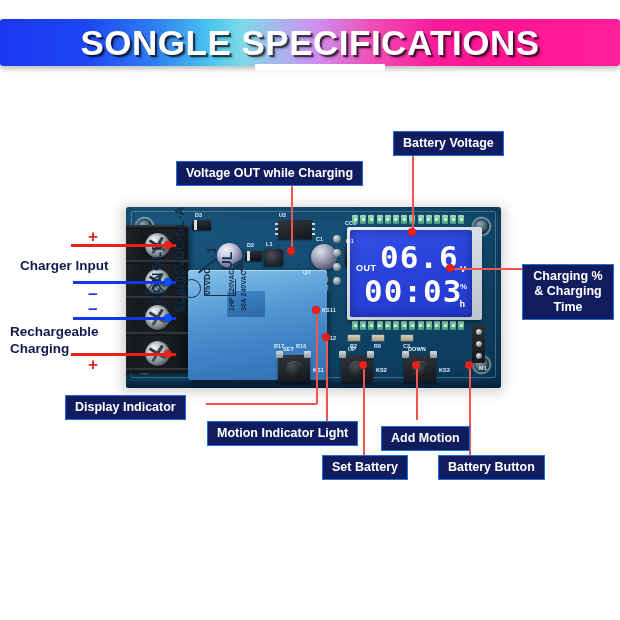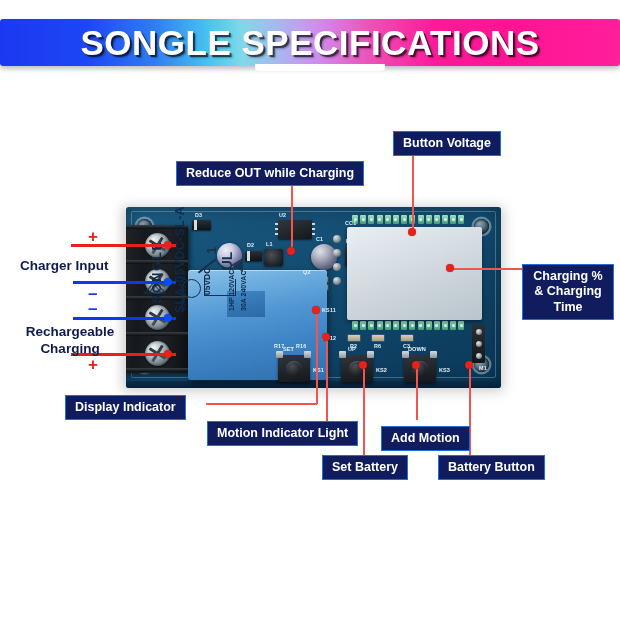--- a/index.html
+++ b/index.html
@@ -61,21 +61,20 @@
     z-index:40;
   }
   .lbl.multi{white-space:normal;text-align:center;}
   .plain{
     position:absolute;
     color:#111a4e;
     font-size:13.5px;font-weight:bold;
     white-space:nowrap;
     line-height:1.25;
     z-index:40;
-    text-align:center;
   }
 
   
   .lead{position:absolute;background:#f2544e;z-index:30;}
   .lead.v{width:2px;}
   .lead.h{height:2px;}
   .dot{
     position:absolute;width:8px;height:8px;border-radius:50%;
     background:#e8211a;z-index:35;
     box-shadow:0 0 1px rgba(0,0,0,.5);
@@ -524,20 +523,28 @@
     <span class="hdr-pin">
         <i></i>
       </span>
       <span class="hdr-pin">
         <i></i>
       </span>
   </div>
   <div class="silk" style="left:219px;top:13px;">CC1</div>
 
   <div class="lcd-frame"></div>
+  <div class="lcd">
+    <div class="lcd-out">OUT</div>
+    <div class="seg seg-top">06.6</div>
+    <div class="seg seg-bot">00:03</div>
+    <div class="unit unit-v">V</div>
+    <div class="unit unit-pct">%</div>
+    <div class="unit unit-h">h</div>
+  </div>
 
   <div class="cmp smd" style="left:148px;top:128px;width:12px;height:6px;"></div>
   <div class="silk" style="left:148px;top:136px;">R17</div>
   <div class="cmp smd" style="left:170px;top:128px;width:12px;height:6px;"></div>
   <div class="silk" style="left:170px;top:136px;">R16</div>
   <div class="cmp smd" style="left:222px;top:128px;width:12px;height:6px;"></div>
   <div class="silk" style="left:224px;top:136px;">R2</div>
   <div class="cmp smd" style="left:246px;top:128px;width:12px;height:6px;"></div>
   <div class="silk" style="left:248px;top:136px;">R6</div>
   <div class="cmp smd" style="left:275px;top:128px;width:12px;height:6px;"></div>
@@ -617,23 +624,23 @@
 <div class="sign blue" style="left:88px;top:285px;">–</div>
 
 <div class="term-line blue" style="left:73px;top:317px;width:103px;"></div>
 <div class="dot blue" style="left:164px;top:314px;"></div>
 <div class="sign blue" style="left:88px;top:300px;">–</div>
 
 <div class="term-line red" style="left:71px;top:353px;width:105px;"></div>
 <div class="dot" style="left:164px;top:350px;"></div>
 <div class="sign red" style="left:88px;top:356px;">+</div>
 
-<div class="lbl" style="left:176px;top:161px;">Reduce OUT while Charging</div>
-
-<div class="lbl" style="left:393px;top:131px;">Button Voltage</div>
+<div class="lbl" style="left:176px;top:161px;">Voltage OUT while Charging</div>
+
+<div class="lbl" style="left:393px;top:131px;">Battery Voltage</div>
 
 <div class="lbl multi" style="left:522px;top:249px;width:92px;margin-top:15px;">Charging % &amp; Charging Time</div>
 
 <div class="lbl" style="left:65px;top:395px;">Display Indicator</div>
 
 <div class="lbl" style="left:207px;top:421px;text-align:right;">Motion Indicator Light</div>
 
 <div class="lbl" style="left:322px;top:455px;">Set Battery</div>
 
 <div class="lbl" style="left:381px;top:426px;">Add Motion</div>

